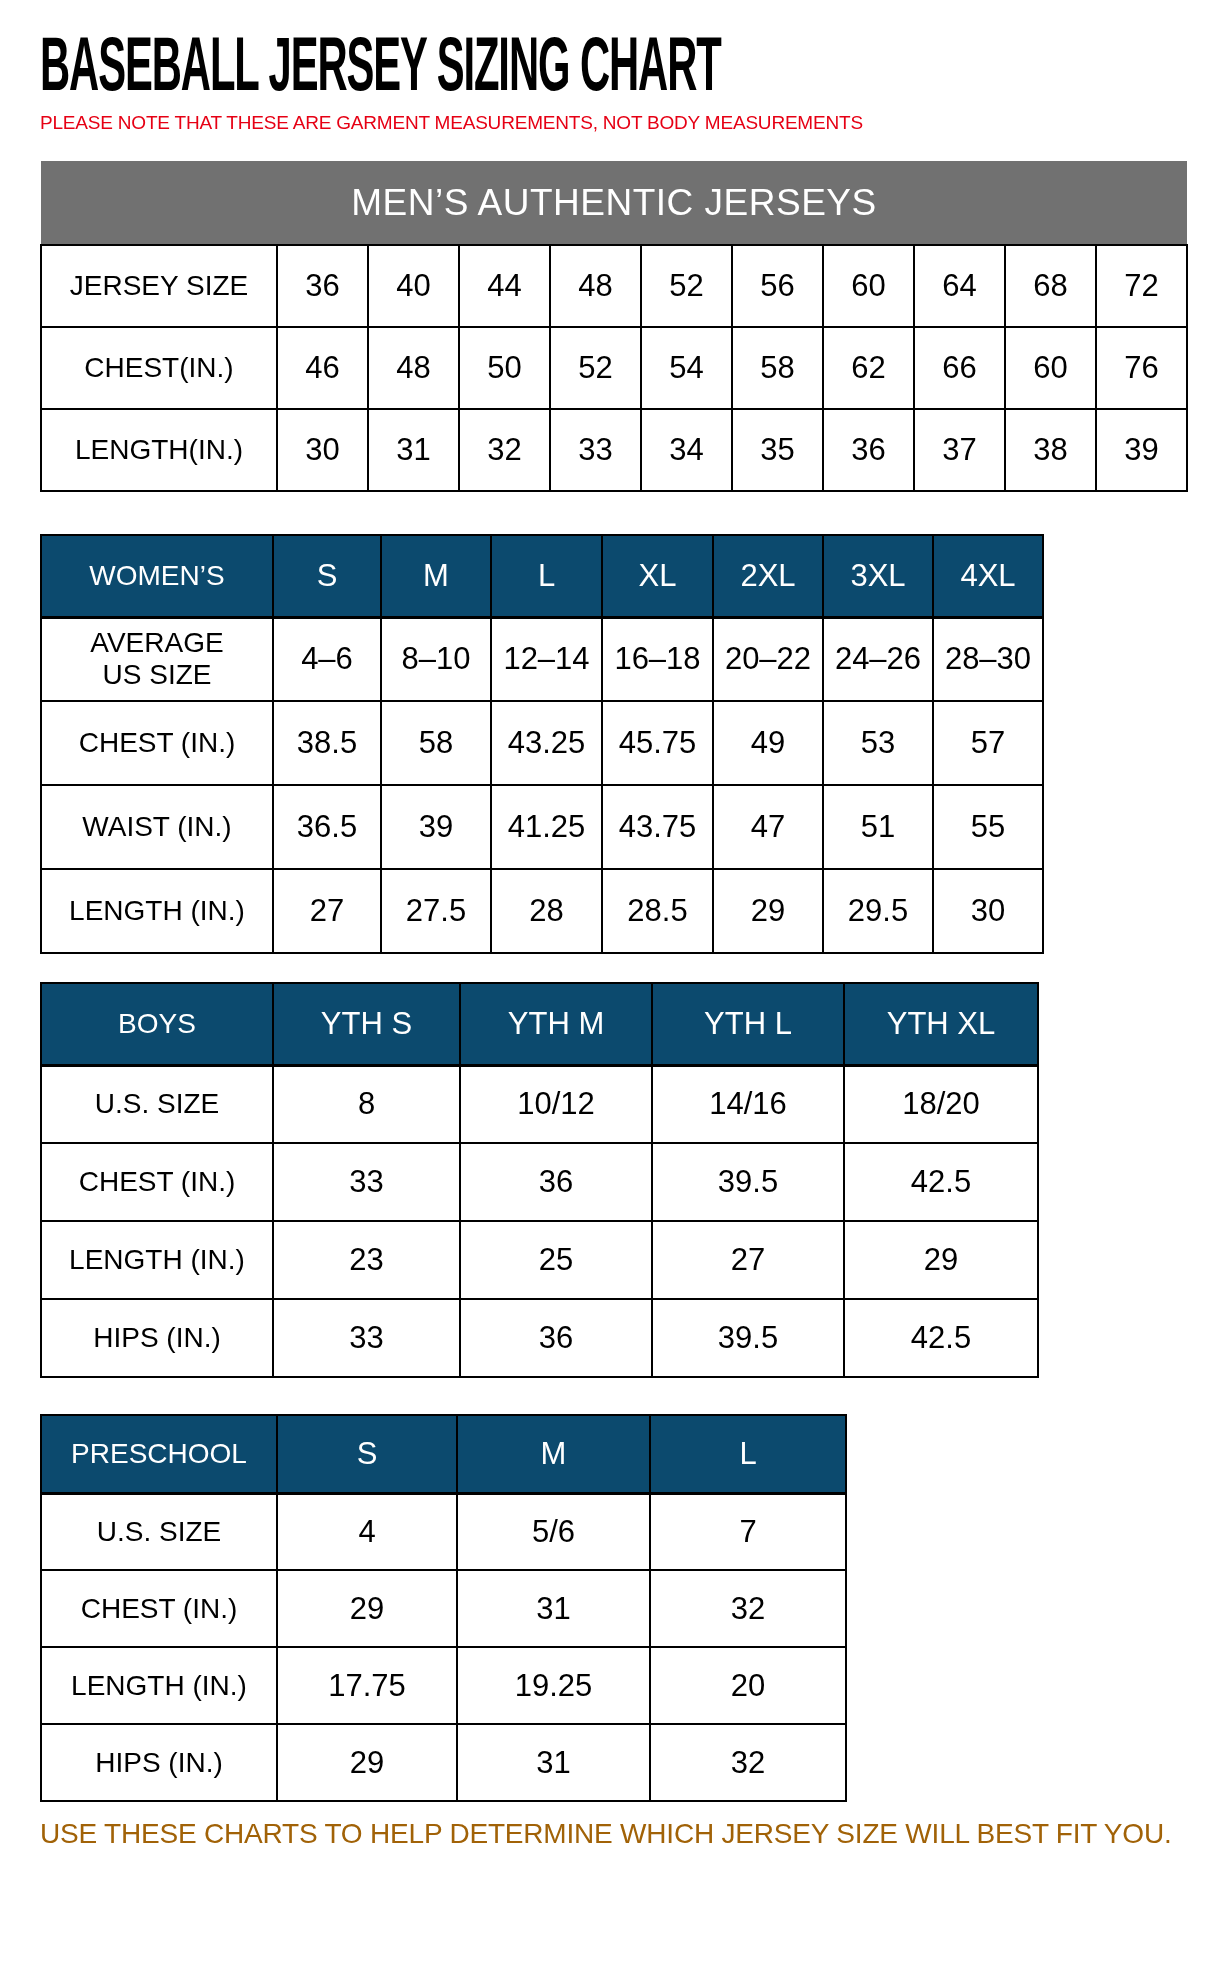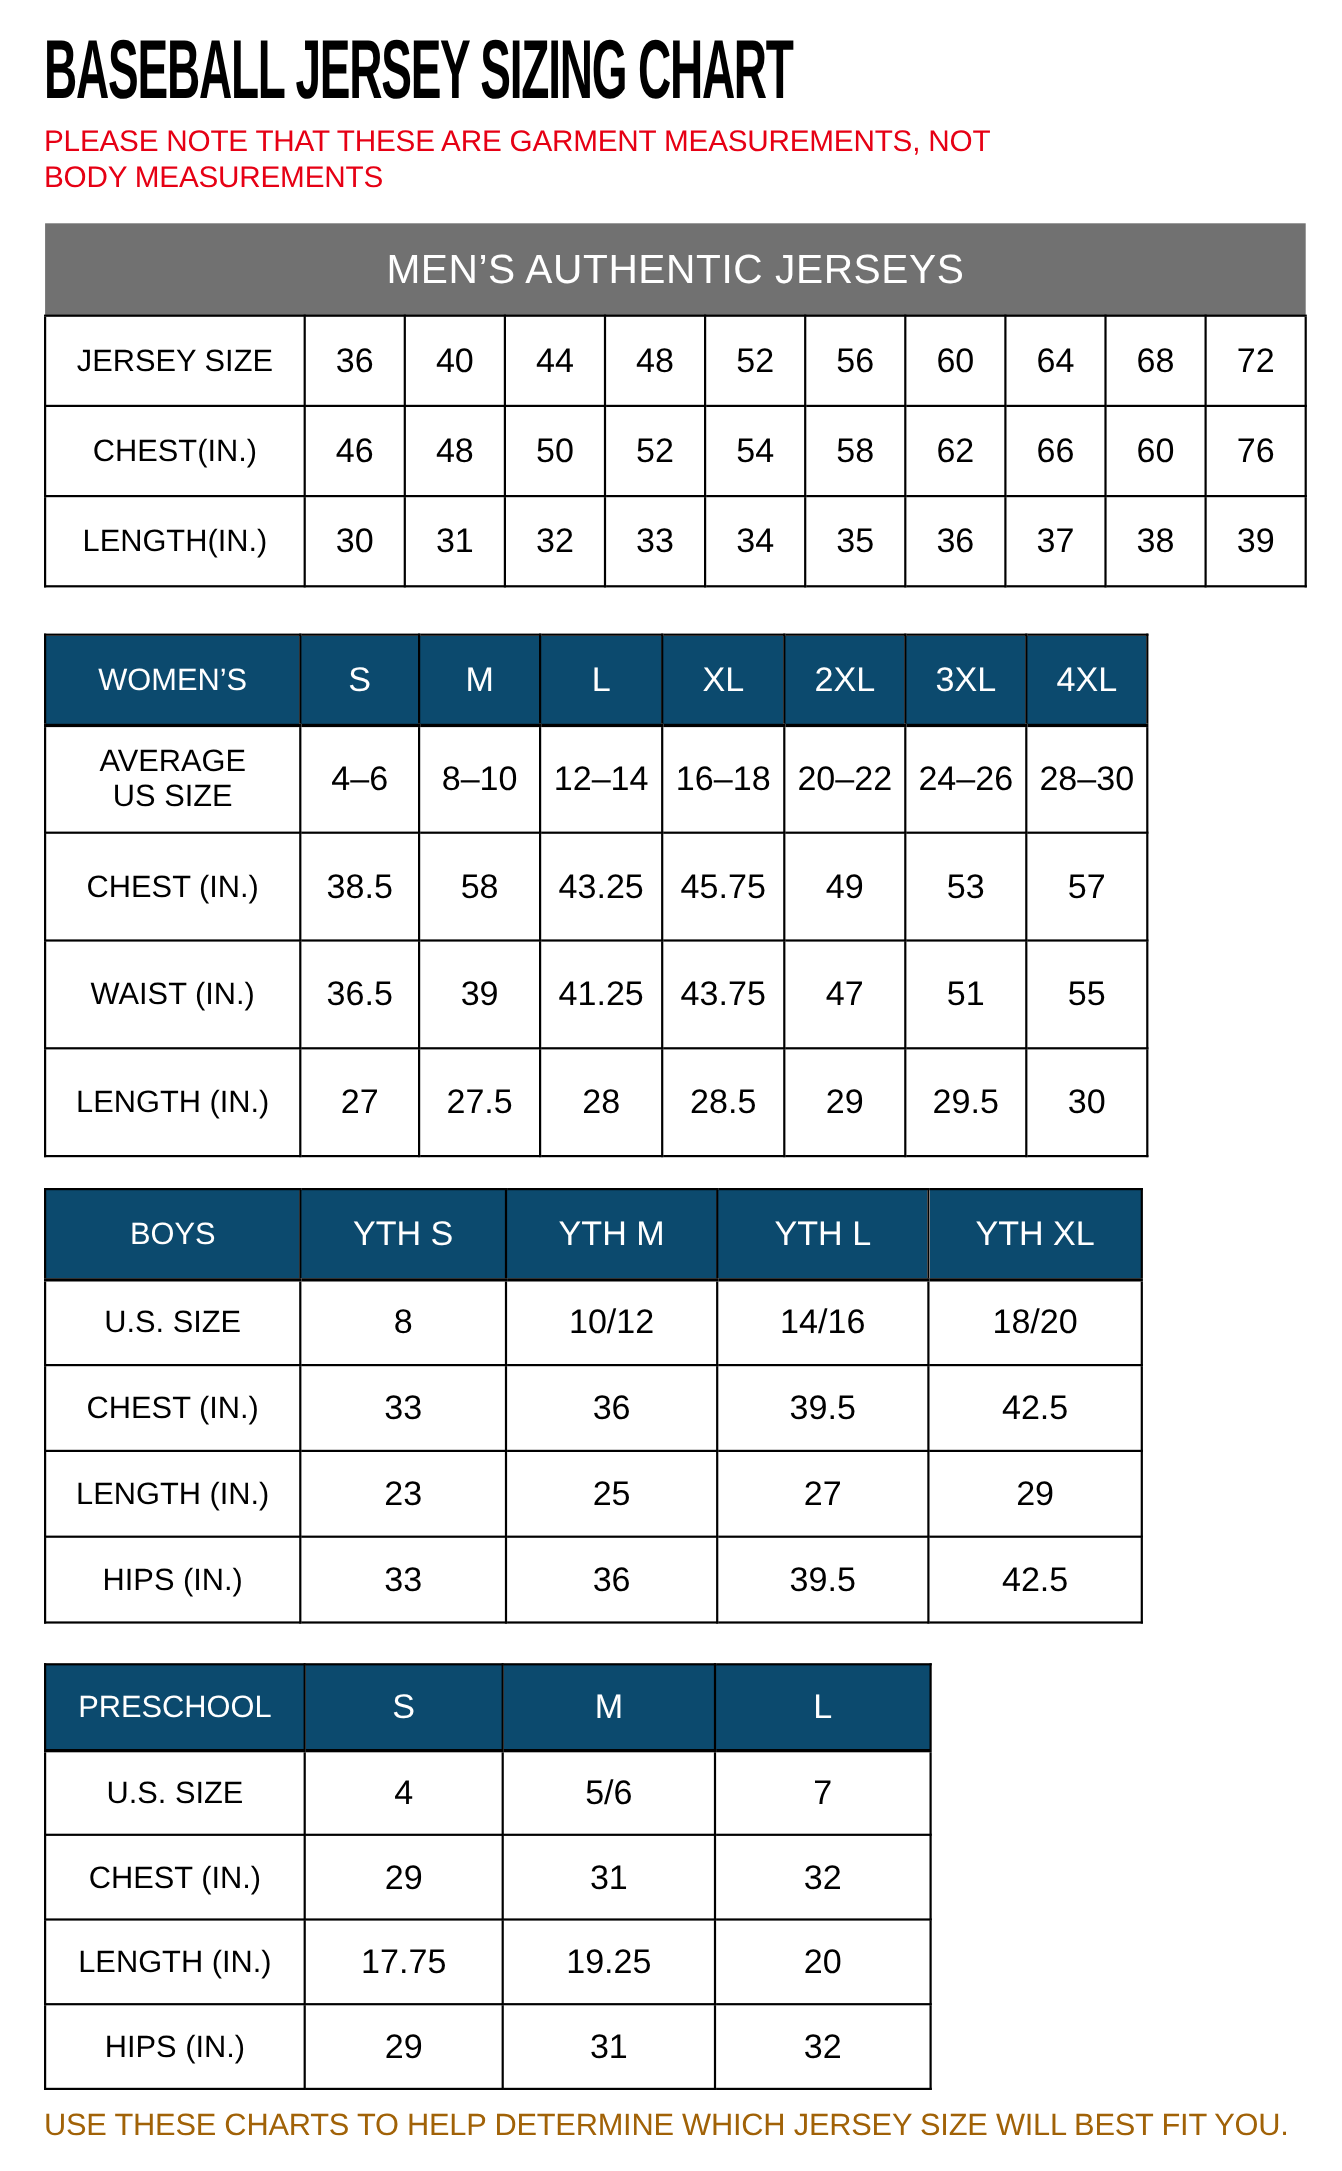--- a/index.html
+++ b/index.html
@@ -7,21 +7,21 @@
   .content{padding:0 0 0 40px;}
 
   .page-title{
     margin:30px 0 0 0;
     font-size:76px;line-height:0.9;font-weight:bold;color:#000;
     letter-spacing:-2px;white-space:nowrap;
     transform:scaleX(0.55);transform-origin:left center;
   }
   .note{
     margin:14px 0 0 0;width:900px;
-    color:#e60014;font-size:27px;line-height:1.2;letter-spacing:-0.2px;
+    color:#e60014;font-size:19px;line-height:1.2;letter-spacing:-0.2px;
   }
 
   table.szt{border-collapse:collapse;table-layout:fixed;}
   .szt td,.szt th{
     border:2px solid #000;text-align:center;vertical-align:middle;
     font-size:31px;color:#000;padding:0;overflow:hidden;
   }
   .szt .lbl{font-size:28px;}
   .prewrap{white-space:pre-line;line-height:1.15;}
 
@@ -31,21 +31,21 @@
   }
   tr.ghead td{
     background:#0c4a6e;color:#ffffff;border-bottom-width:3px;
   }
 
   table.mens{margin-top:26px;}
   table.mens tr{height:82px;border-radius:26px;}
   table.mens tr.bannerrow{height:84px;}
 
   table.womens{margin-top:42px;}
-  table.womens tr{height:98px;}
+  table.womens tr{height:84px;}
   table.womens tr.ghead{height:82px;}
 
   table.boys{margin-top:28px;}
   table.boys tr{height:78px;}
   table.boys tr.ghead{height:82px;}
 
   table.preschool{margin-top:36px;}
   table.preschool tr{height:77px;}
   table.preschool tr.ghead{height:78px;}
 

